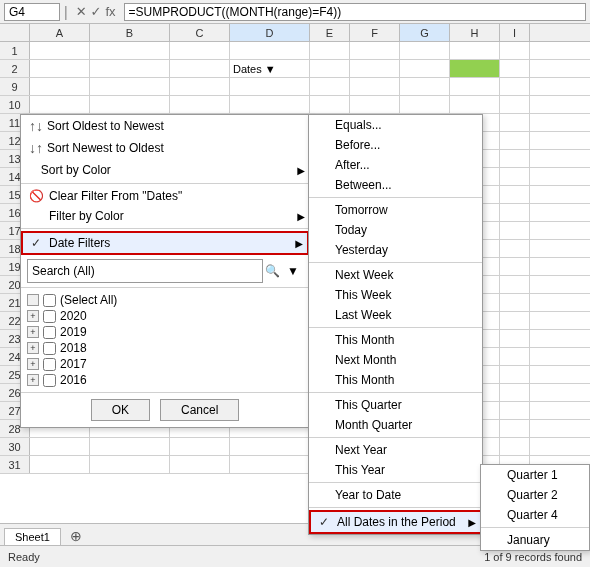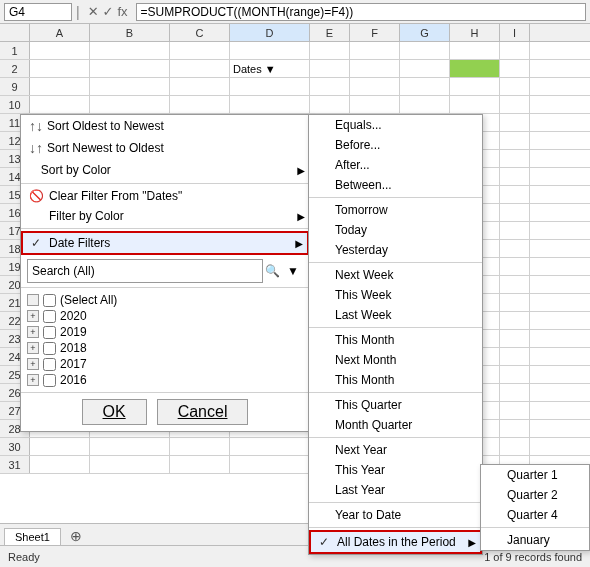--- a/index.html
+++ b/index.html
@@ -17,21 +17,21 @@
     .formula-bar {
       display: flex;
       align-items: center;
       height: 24px;
       background: #f0f0f0;
       border-bottom: 1px solid #bbb;
       padding: 0 4px;
       gap: 4px;
     }
     .name-box {
-      width: 68px;
+      width: 56px;
       height: 18px;
       border: 1px solid #999;
       padding: 0 4px;
       font-size: 12px;
       background: #fff;
     }
     .formula-sep { color: #888; font-size: 14px; }
     .formula-icons { display: flex; gap: 4px; padding: 0 4px; }
     .formula-icon { color: #666; font-size: 13px; cursor: pointer; }
     .formula-box {
@@ -280,25 +280,24 @@
     
     .filter-buttons {
       display: flex;
       justify-content: center;
       gap: 10px;
       padding: 6px;
       border-top: 1px solid #d0d0d0;
     }
     .filter-btn {
       padding: 3px 20px;
-      font-size: 16px;
+      font-size: 12px;
       border: 1px solid #999;
       background: #f0f0f0;
       cursor: pointer;
-      text-decoration: underline;
     }
 
     .checkmark-selected { color: #333; }
     
     
     .date-filters-row {
       border: 2px solid #cc0000;
     }
     .all-dates-row {
       border: 2px solid #cc0000;
@@ -773,24 +772,20 @@
     </div>
     <div class="dropdown-divider"></div>
     <div class="dropdown-item">
       <span class="check">&nbsp;</span>
       <span>Next Year</span>
     </div>
     <div class="dropdown-item">
       <span class="check">&nbsp;</span>
       <span>This Year</span>
     </div>
-    <div class="dropdown-item">
-      <span class="check">&nbsp;</span>
-      <span>Last Year</span>
-    </div>
     <div class="dropdown-divider"></div>
     <div class="dropdown-item">
       <span class="check">&nbsp;</span>
       <span>Year to Date</span>
     </div>
     <div class="dropdown-divider"></div>
     <div class="dropdown-item all-dates-row" style="background:#e8f0fe;">
       <span class="check checkmark-selected">✓</span>
       <span>All Dates in the Period</span>
       <span class="arrow">▶</span>

